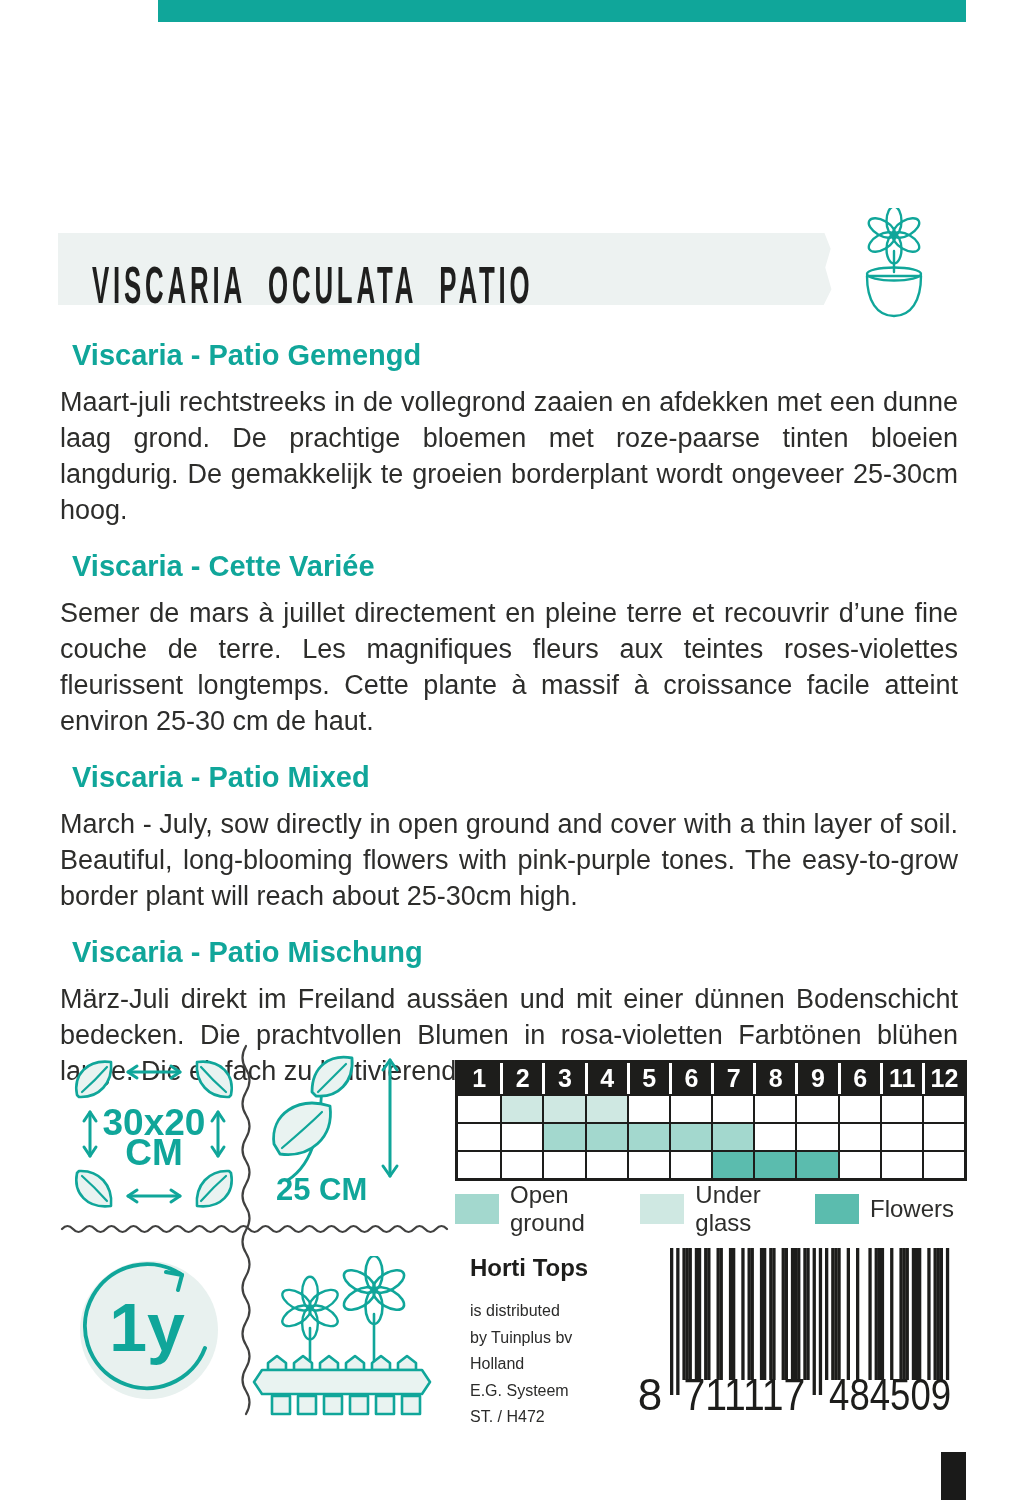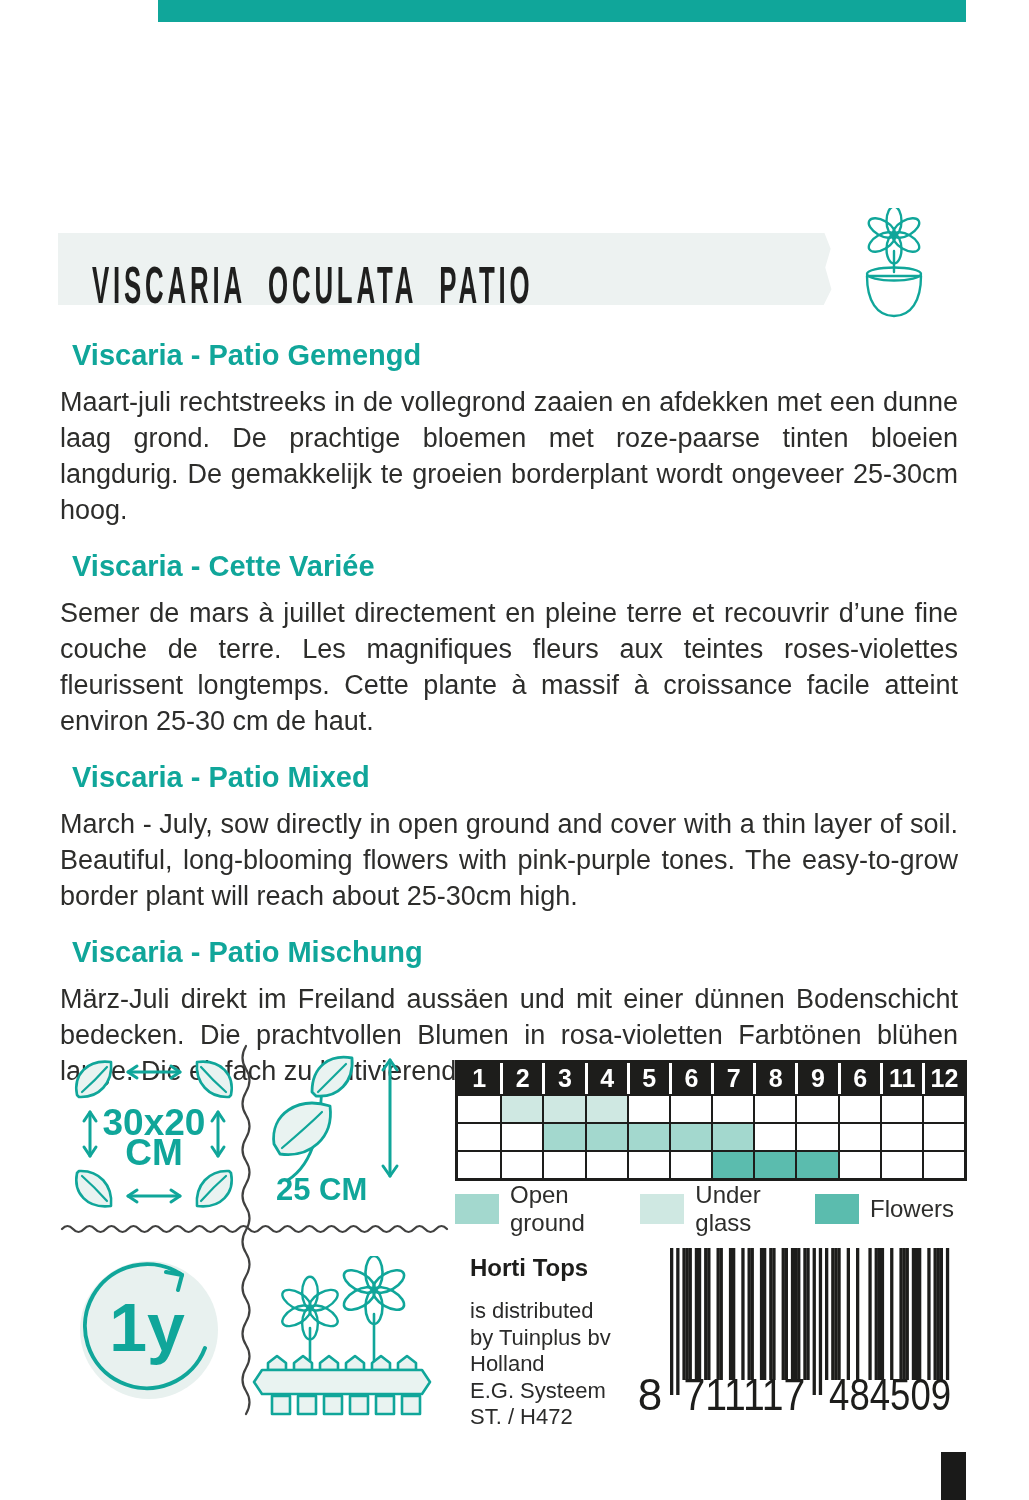--- a/index.html
+++ b/index.html
@@ -45,21 +45,21 @@
   .cal-c{height:26px;border-top:2.5px solid var(--dark);}
   .cal-c.sep{border-left:2.5px solid var(--dark);}
 
   .cal-legend{position:absolute;left:455px;top:1181px;width:512px;display:flex;align-items:center;
     font-size:24px;color:var(--ink);}
   .cal-legend .item{display:flex;align-items:center;margin-right:13px;}
   .cal-legend .sw{width:44px;height:30px;margin-right:11px;flex:none;}
 
   .distributor{position:absolute;left:470px;top:1254px;width:175px;color:#2B2B2A;}
   .distributor .dist-name{font-size:24px;font-weight:700;color:var(--dark);margin-bottom:16px;}
-  .distributor .dist-line{font-size:22px;line-height:26.5px;}
+  .distributor .dist-line{font-size:16px;line-height:26.5px;}
 
   .barcode{position:absolute;left:636px;top:1248px;}
   .barcode rect{fill:var(--dark);}
   .barcode text{fill:var(--dark);font-family:"Liberation Sans",sans-serif;font-size:44px;}
 
   .corner-mark{position:absolute;left:941px;top:1452px;width:25px;height:48px;background:#1A1A19;}
 
   .stroke{fill:none;stroke:var(--teal);stroke-linecap:round;stroke-linejoin:round;}
   .fillleaf{fill:var(--leaf);stroke:var(--teal);stroke-linejoin:round;}
   .wavy{fill:none;stroke:#414140;stroke-width:2.2;stroke-linecap:round;}

